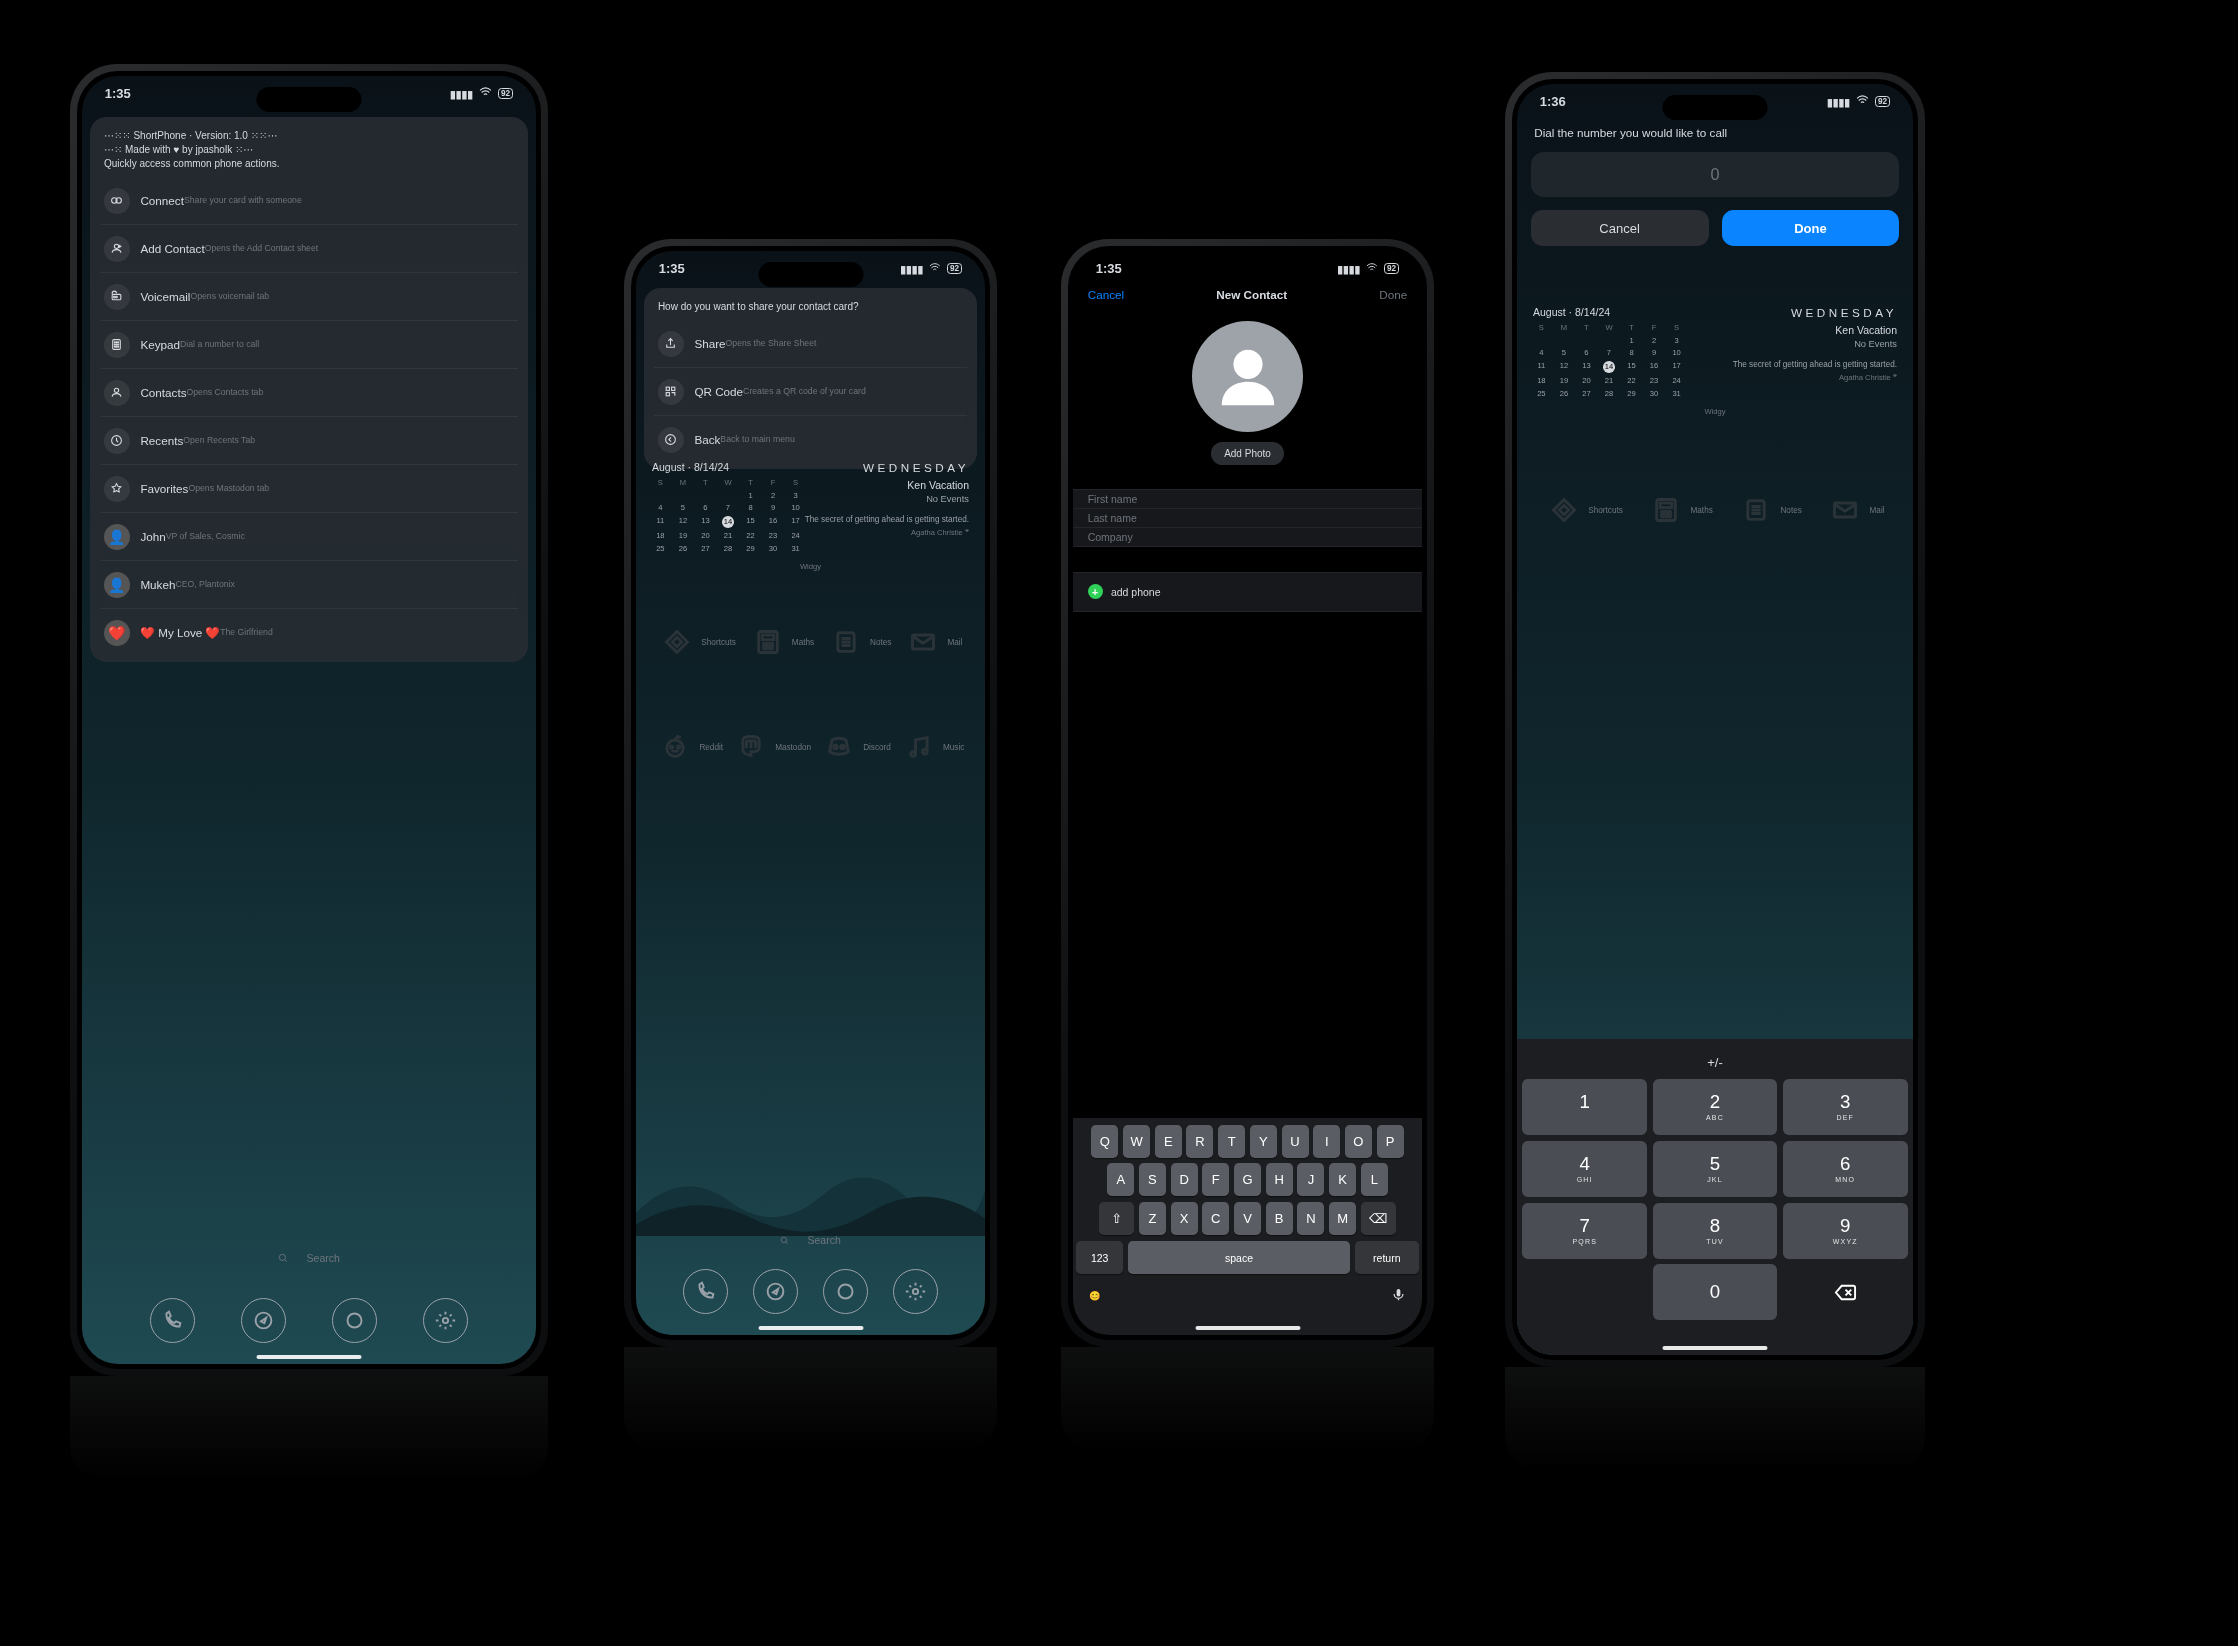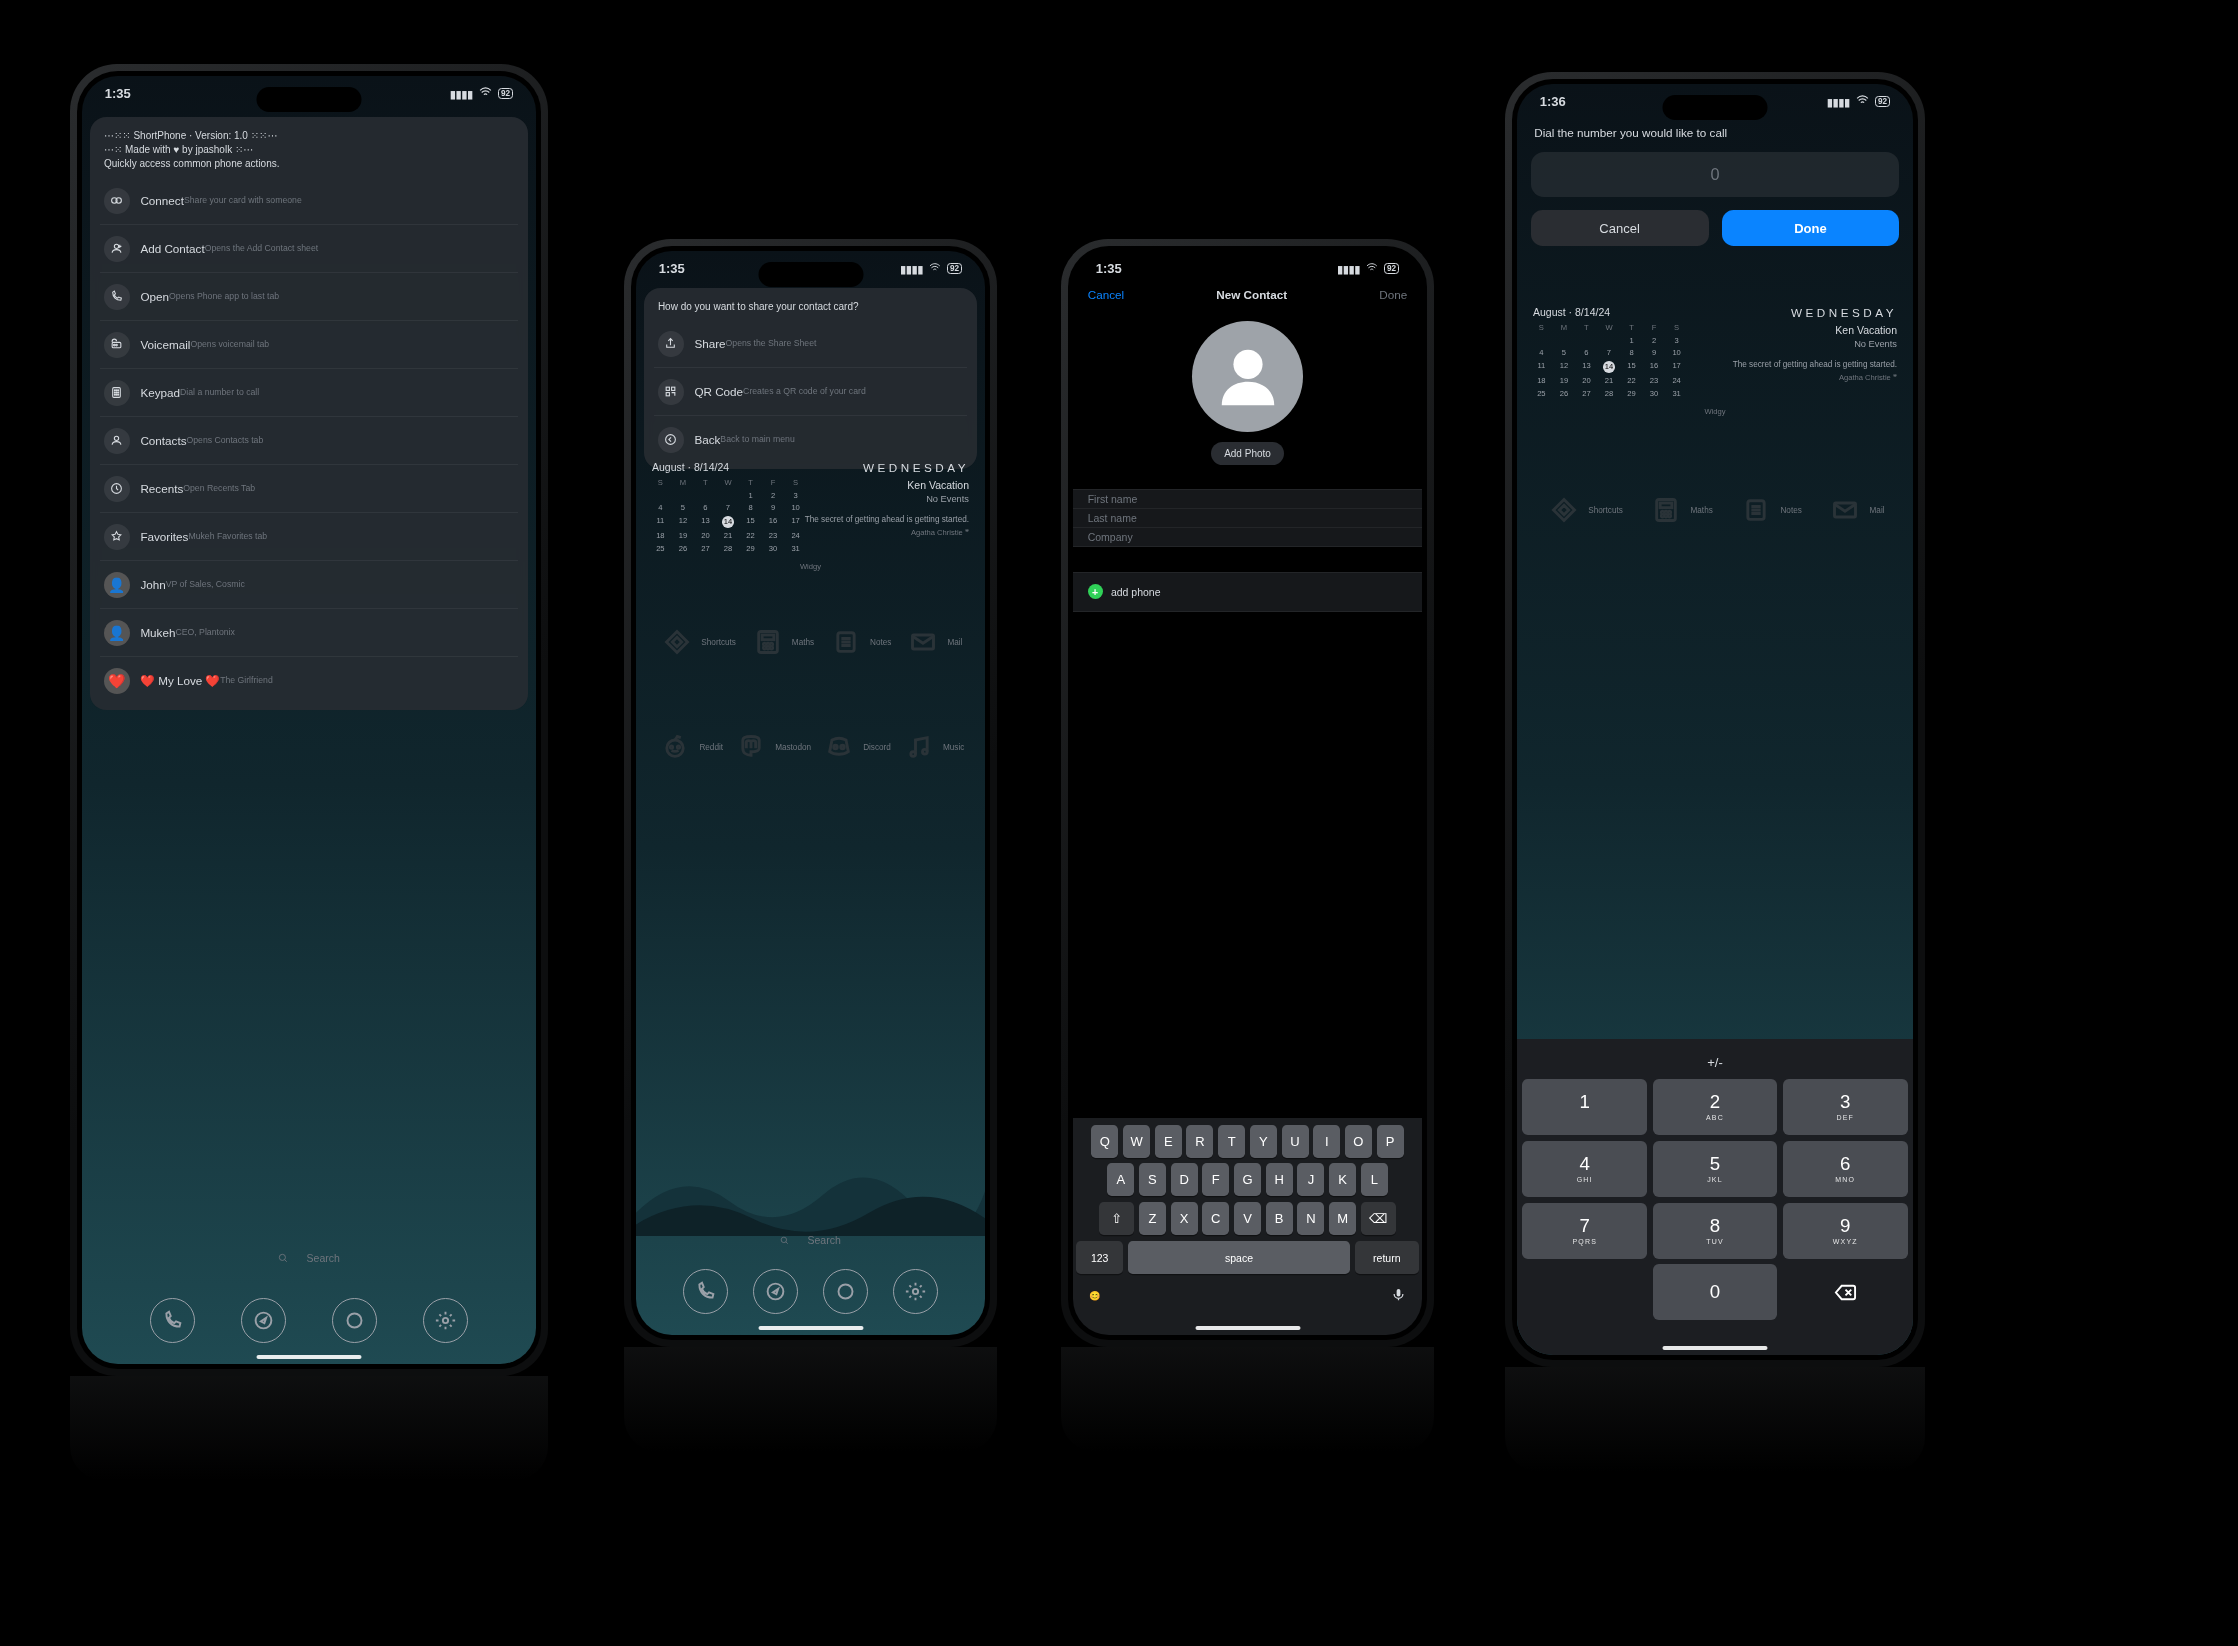--- a/index.html
+++ b/index.html
@@ -177,31 +177,20 @@
                   </svg>
                 </div>
                 <div class="txt">
                   <span class="title">Add Contact</span>
                   <span class="sub">Opens the Add Contact sheet</span>
                 </div>
               </div>
               <div class="row">
                 <div class="ic">
                   <svg viewBox="0 0 24 24">
-                    <path d="M5 4c0 9 6 15 15 15l1-4-5-2-2 2c-3-1-5-3-6-6l2-2-2-5z"></path>
-                  </svg>
-                </div>
-                <div class="txt">
-                  <span class="title">Open</span>
-                  <span class="sub">Opens Phone app to last tab</span>
-                </div>
-              </div>
-              <div class="row">
-                <div class="ic">
-                  <svg viewBox="0 0 24 24">
                     <rect x="4" y="8" width="16" height="10" rx="2"></rect>
                     <circle cx="8" cy="13" r="1.5"></circle>
                     <circle cx="12" cy="13" r="1.5"></circle>
                     <path d="M4 8V6a4 4 0 018 0"></path>
                   </svg>
                 </div>
                 <div class="txt">
                   <span class="title">Voicemail</span>
                   <span class="sub">Opens voicemail tab</span>
                 </div>
@@ -251,21 +240,21 @@
                 </div>
               </div>
               <div class="row">
                 <div class="ic">
                   <svg viewBox="0 0 24 24">
                     <path d="M12 3l2.5 5 5.5.8-4 4 1 5.5L12 16l-5 2.3 1-5.5-4-4 5.5-.8z"></path>
                   </svg>
                 </div>
                 <div class="txt">
                   <span class="title">Favorites</span>
-                  <span class="sub">Mukeh Favorites tab</span>
+                  <span class="sub">Opens Mastodon tab</span>
                 </div>
               </div>
               <div class="row">
                 <div class="avatar">👤</div>
                 <div class="txt">
                   <span class="title">John</span>
                   <span class="sub">VP of Sales, Cosmic</span>
                 </div>
               </div>
               <div class="row">

